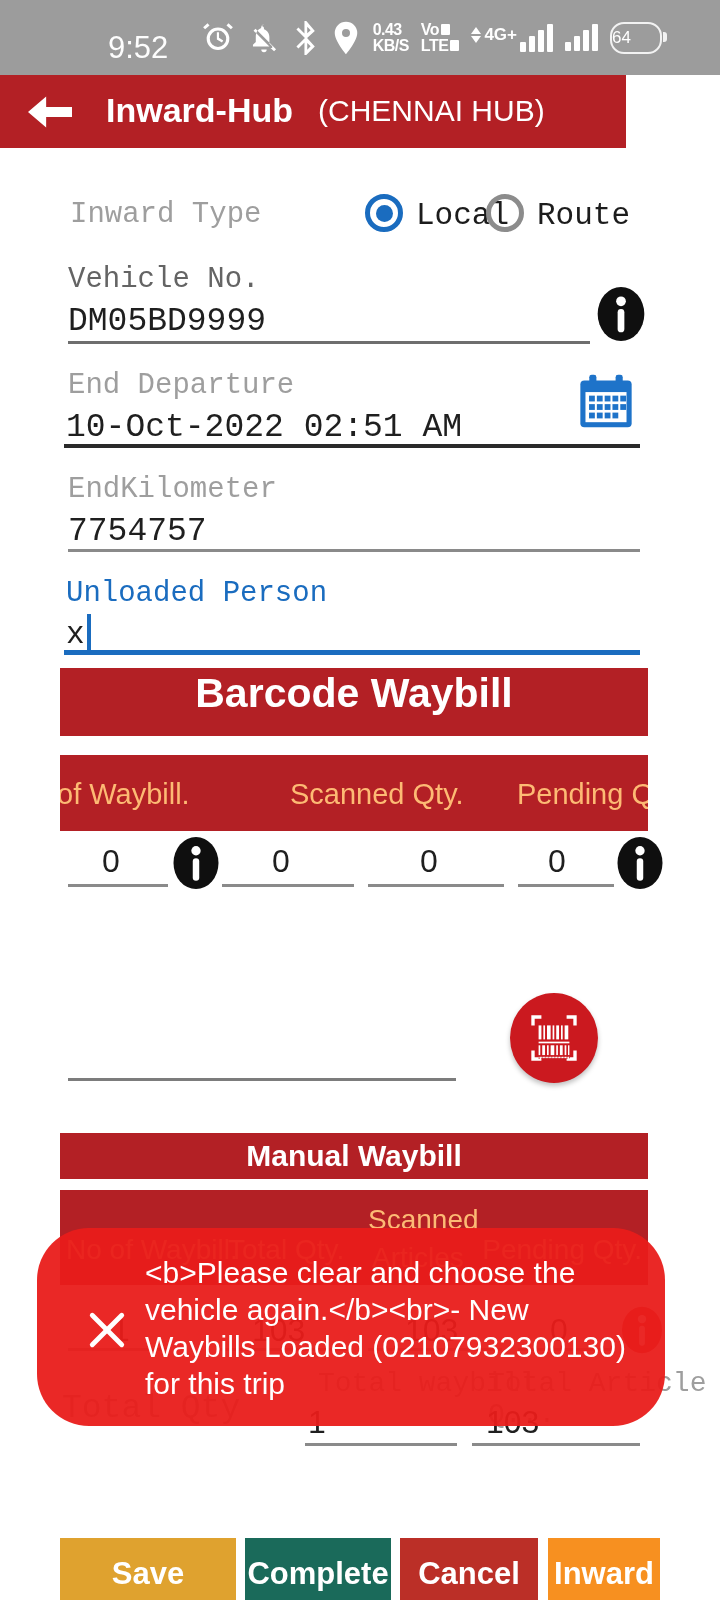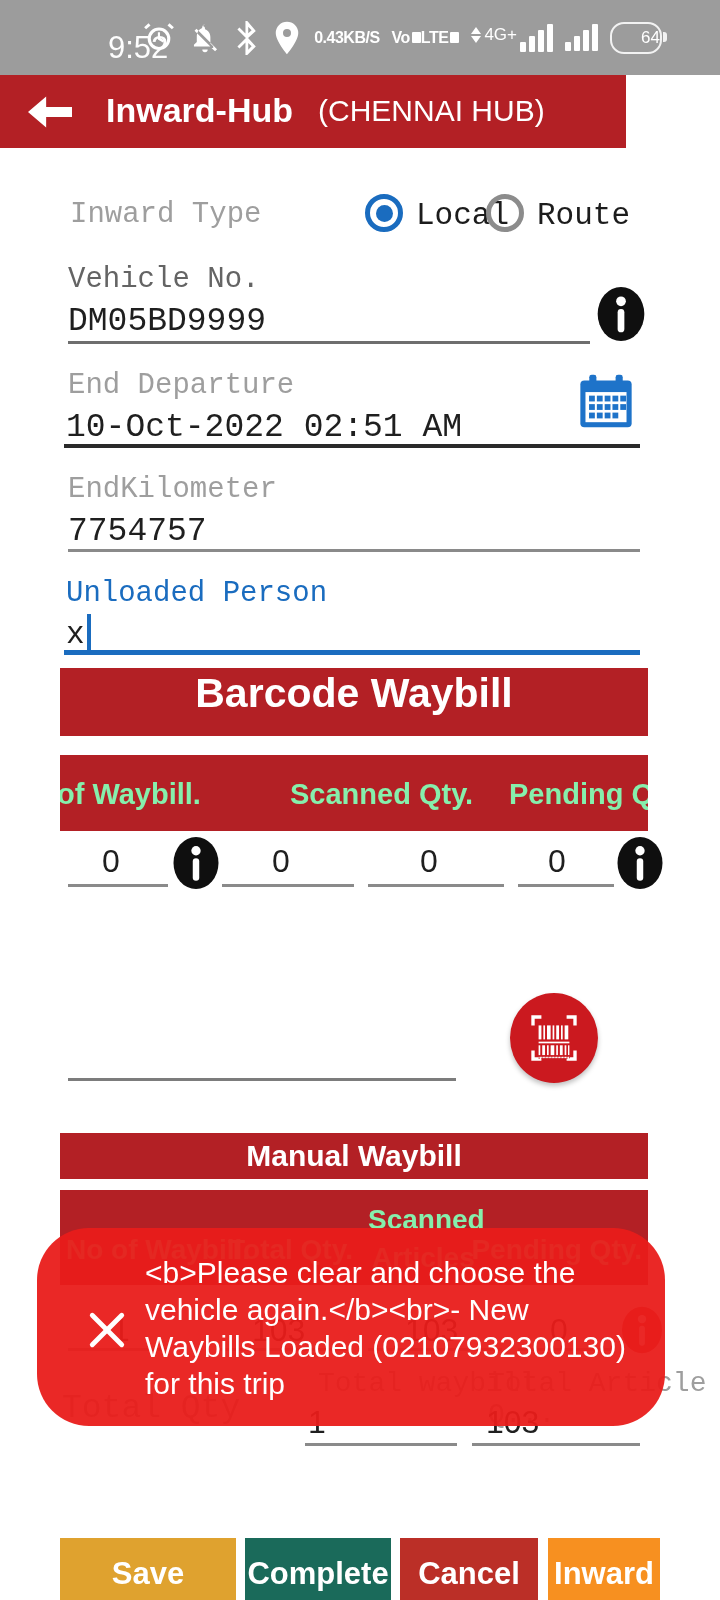--- a/index.html
+++ b/index.html
@@ -5,33 +5,33 @@
   html,body{margin:0;padding:0;background:#fff;}
   .screen{position:relative;width:720px;height:1600px;background:#fff;overflow:hidden;
           font-family:"Liberation Sans",sans-serif;}
   .abs{position:absolute;font-family:Liberation Mono, monospace;}
 
   
   .status-bar{position:absolute;top:0;left:0;width:720px;height:75px;background:#9c9c9c;}
   .sb-time{position:absolute;left:108px;top:30px;font-size:31px;color:#fdfdfd;}
   .sb-icons{position:absolute;right:58px;top:0;height:75px;display:flex;align-items:center;gap:12px;}
   .sb-icons svg{display:block;}
-  .sb-stack{display:flex;flex-direction:row;align-items:flex-start;color:#fff;font-weight:bold;
+  .sb-stack{display:flex;flex-direction:column;align-items:flex-start;color:#fff;font-weight:bold;
             font-size:16px;line-height:16px;letter-spacing:-0.5px;}
   .sb-stack .r{display:flex;align-items:center;gap:2px;}
   .sb-sq{width:9px;height:11px;background:#fff;border-radius:1px;}
   .sb-net{display:flex;align-items:flex-end;gap:3px;}
   .sb-arrows{display:flex;flex-direction:column;gap:2px;margin-bottom:9px;}
   .tri-up{width:0;height:0;border-left:5px solid transparent;border-right:5px solid transparent;border-bottom:7px solid #fff;}
   .tri-dn{width:0;height:0;border-left:5px solid transparent;border-right:5px solid transparent;border-top:7px solid #fff;}
-  .sb-4g{color:#fff;font-size:17px;font-weight:normal;margin-bottom:7px;}
+  .sb-4g{color:#fff;font-size:17px;font-weight:bold;margin-bottom:7px;}
   .bars{display:flex;align-items:flex-end;gap:3px;}
   .bars i{display:block;width:6px;background:#fff;border-radius:1px;}
   .battery{position:relative;width:48px;height:28px;border:2px solid #f2f2f2;border-radius:14px;
-           display:flex;align-items:center;justify-content:flex-end;color:#fff;font-size:17px;}
+           display:flex;align-items:center;justify-content:flex-start;color:#fff;font-size:17px;}
   .battery:after{content:"";position:absolute;right:-7px;top:8px;width:4px;height:10px;background:#f2f2f2;
                  border-radius:0 3px 3px 0;}
 
   
   .app-bar{position:absolute;top:75px;left:0;width:626px;height:73px;background:#b32025;}
   .back-btn{position:absolute;left:28px;top:20px;width:44px;height:34px;}
   .app-title{position:absolute;left:106px;top:16px;font-size:34px;font-weight:bold;color:#fff;}
   .app-sub{position:absolute;left:318px;top:19px;font-size:30px;color:#fff;}
 
   
@@ -45,21 +45,21 @@
   .radio-on{border:5px solid #1a6cbf;}
   .radio-off{border:5px solid #8c8c8c;}
   .radio-dot{width:17px;height:17px;border-radius:50%;background:#1a6cbf;}
   .radio-lbl{font-size:31px;color:#1c1c1c;}
   .cursor{display:inline-block;width:4px;height:36px;background:#1a6cbf;vertical-align:-7px;margin-left:2px;}
 
   
   .banner{position:absolute;left:60px;width:588px;background:#b32025;color:#fff;
           font-weight:bold;text-align:center;}
   .band{position:absolute;left:60px;width:588px;background:#b32025;overflow:hidden;}
-  .band span{position:absolute;color:#86efac;font-weight:bold;font-size:29px;white-space:nowrap;}
+  .band span{position:absolute;color:#fdba74;font-weight:normal;font-size:29px;white-space:nowrap;}
   .cell-val{position:absolute;font-size:32px;color:#1f1f1f;}
   .info-ic{position:absolute;}
   .toast{position:absolute;left:37px;top:1228px;width:628px;height:198px;border-radius:52px;
          background:rgba(233,28,26,0.95);}
   .toast-msg{position:absolute;left:108px;top:26px;width:492px;font-size:30px;line-height:37px;color:#fff;}
   .scan-btn{position:absolute;left:510px;top:993px;width:88px;height:90px;border-radius:50%;
             background:#cb191f;box-shadow:0 3px 5px rgba(0,0,0,0.25);
             display:flex;align-items:center;justify-content:center;}
 
   

